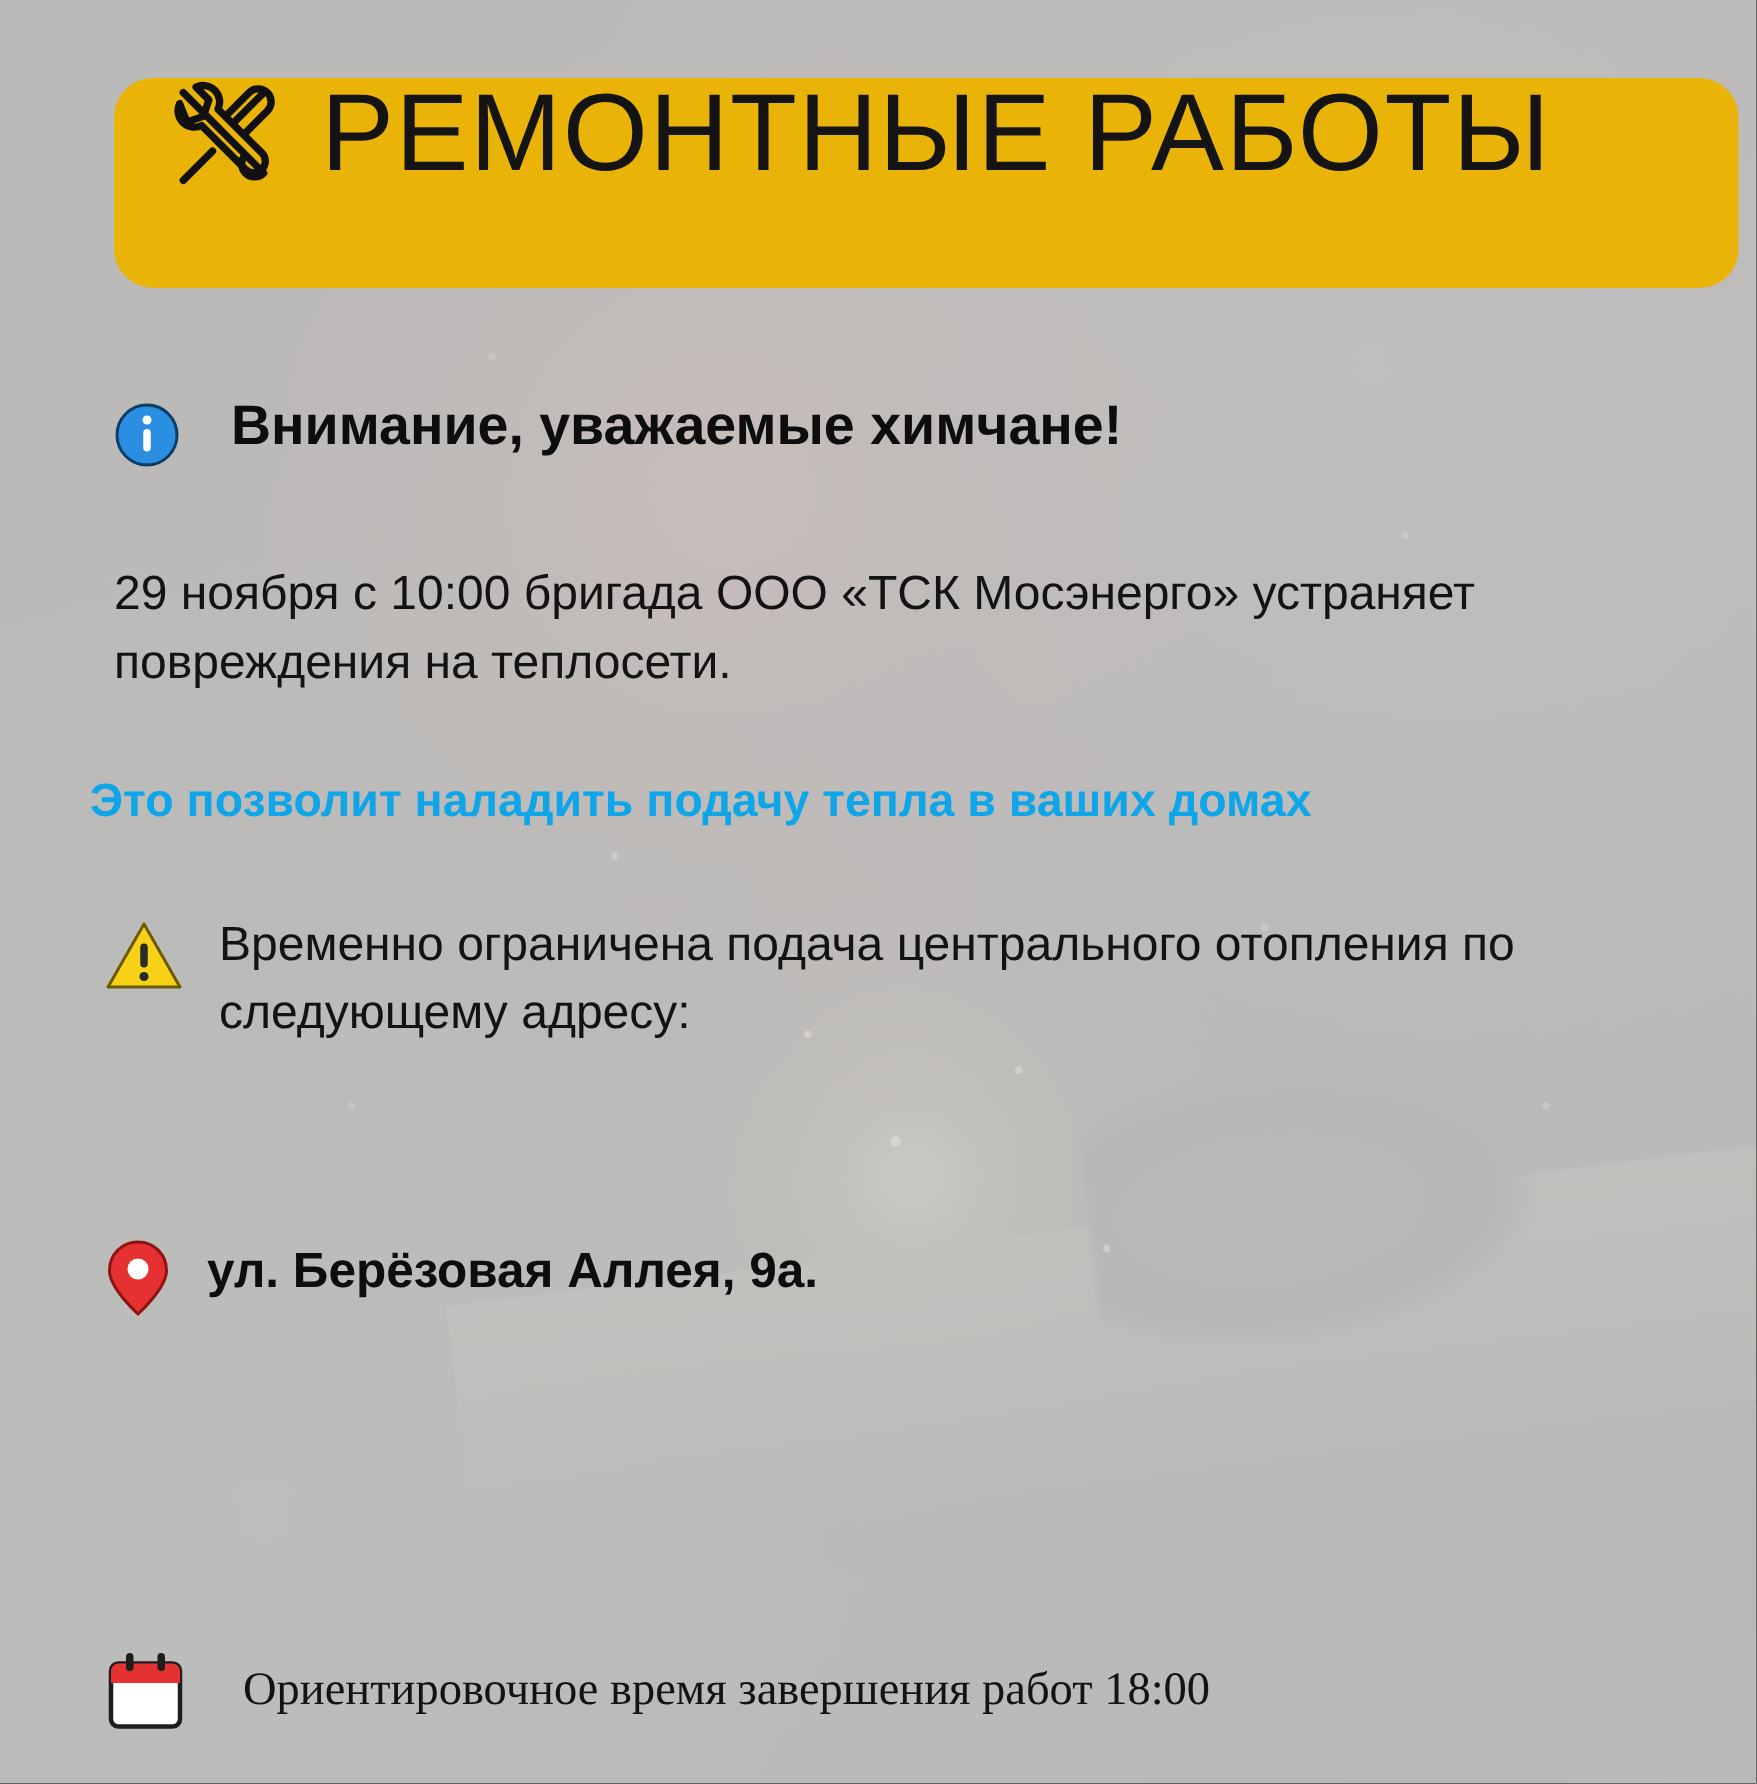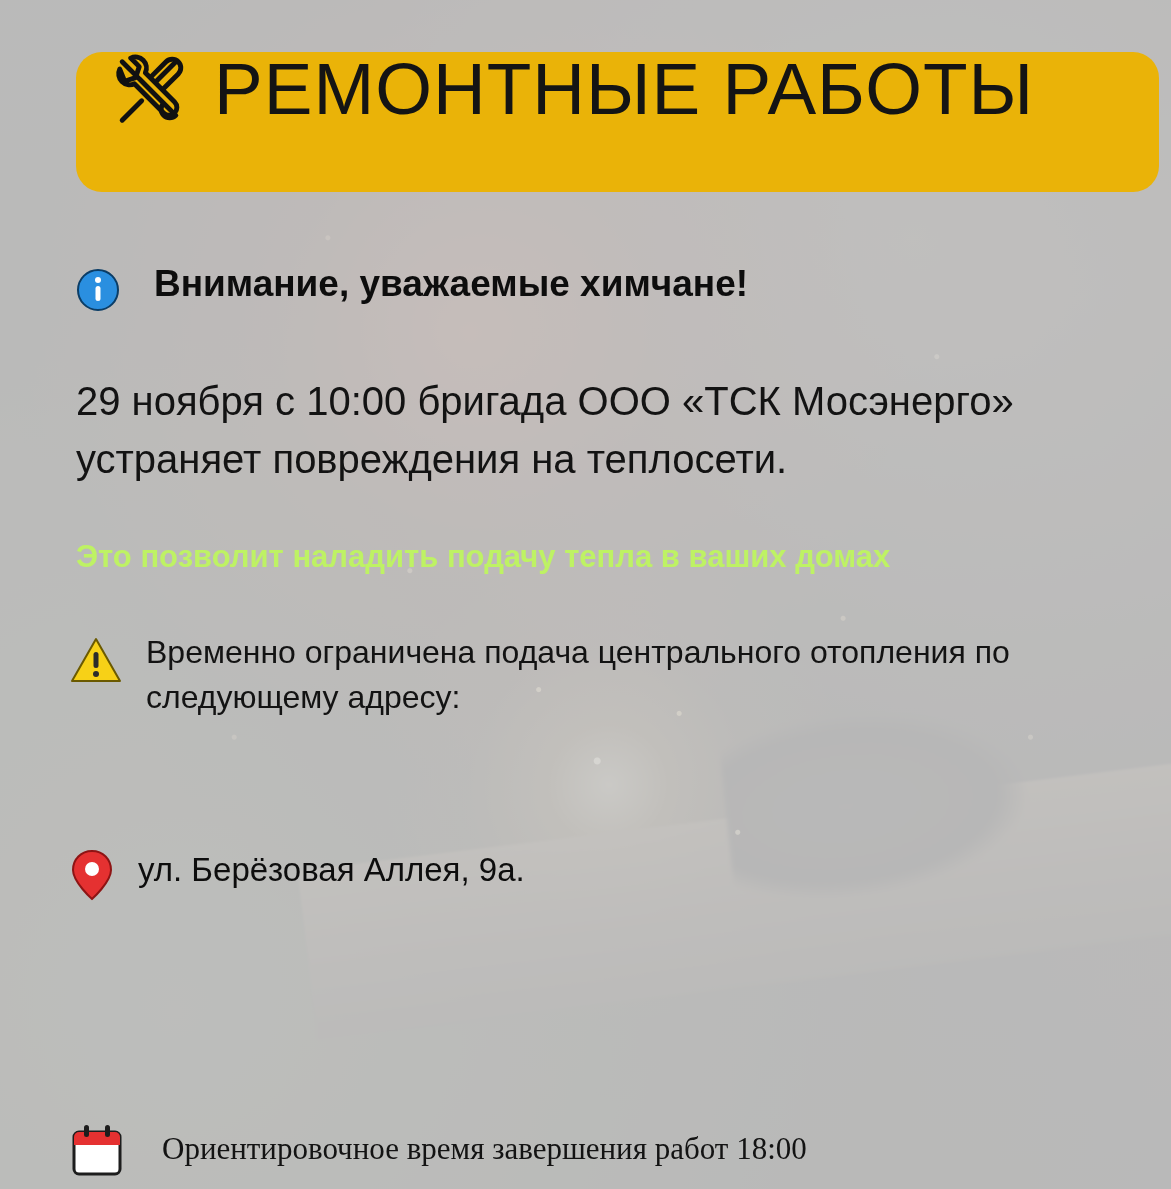--- a/index.html
+++ b/index.html
@@ -138,32 +138,32 @@
     font-size: 37px;
     font-weight: bold;
     color: #0d0d0d;
     line-height: 1.1;
   }
 
   .para {
     margin-top: 60px;
     padding-left: 76px;
     padding-right: 76px;
-    font-size: 40px;
+    font-size: 32px;
     color: #131313;
     line-height: 1.45;
   }
 
   .bold-line {
     margin-top: 48px;
-    padding-left: 76px;
+    padding-left: 60px;
     padding-right: 120px;
     font-size: 31px;
     font-weight: bold;
-    color: #bef264;
+    color: #0ea5e9;
     line-height: 1.35;
   }
 
   .warn-row {
     margin-top: 52px;
     padding-left: 70px;
     padding-right: 38px;
   }
   .warn-icon {
     flex: 0 0 auto;
@@ -183,21 +183,21 @@
     padding-left: 70px;
   }
   .pin-icon {
     flex: 0 0 auto;
     width: 44px;
     height: 52px;
   }
   .addr-text {
     margin-left: 24px;
     font-size: 33px;
-    font-weight: normal;
+    font-weight: bold;
     color: #0d0d0d;
     line-height: 1.3;
   }
 
   .finish-row {
     margin-top: 222px;
     padding-left: 70px;
   }
   .cal-icon {
     flex: 0 0 auto;

